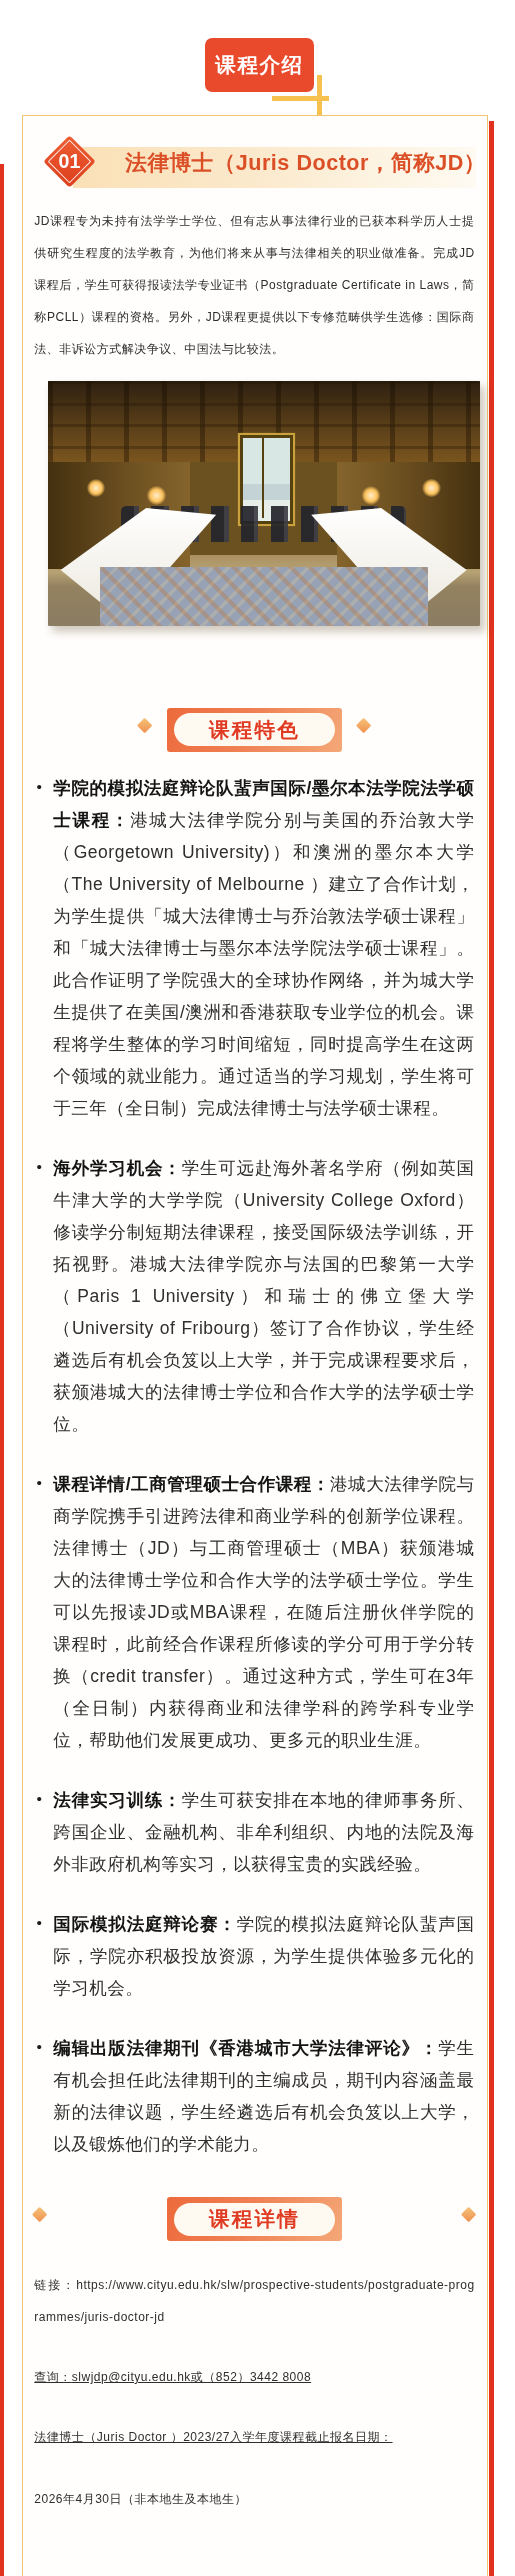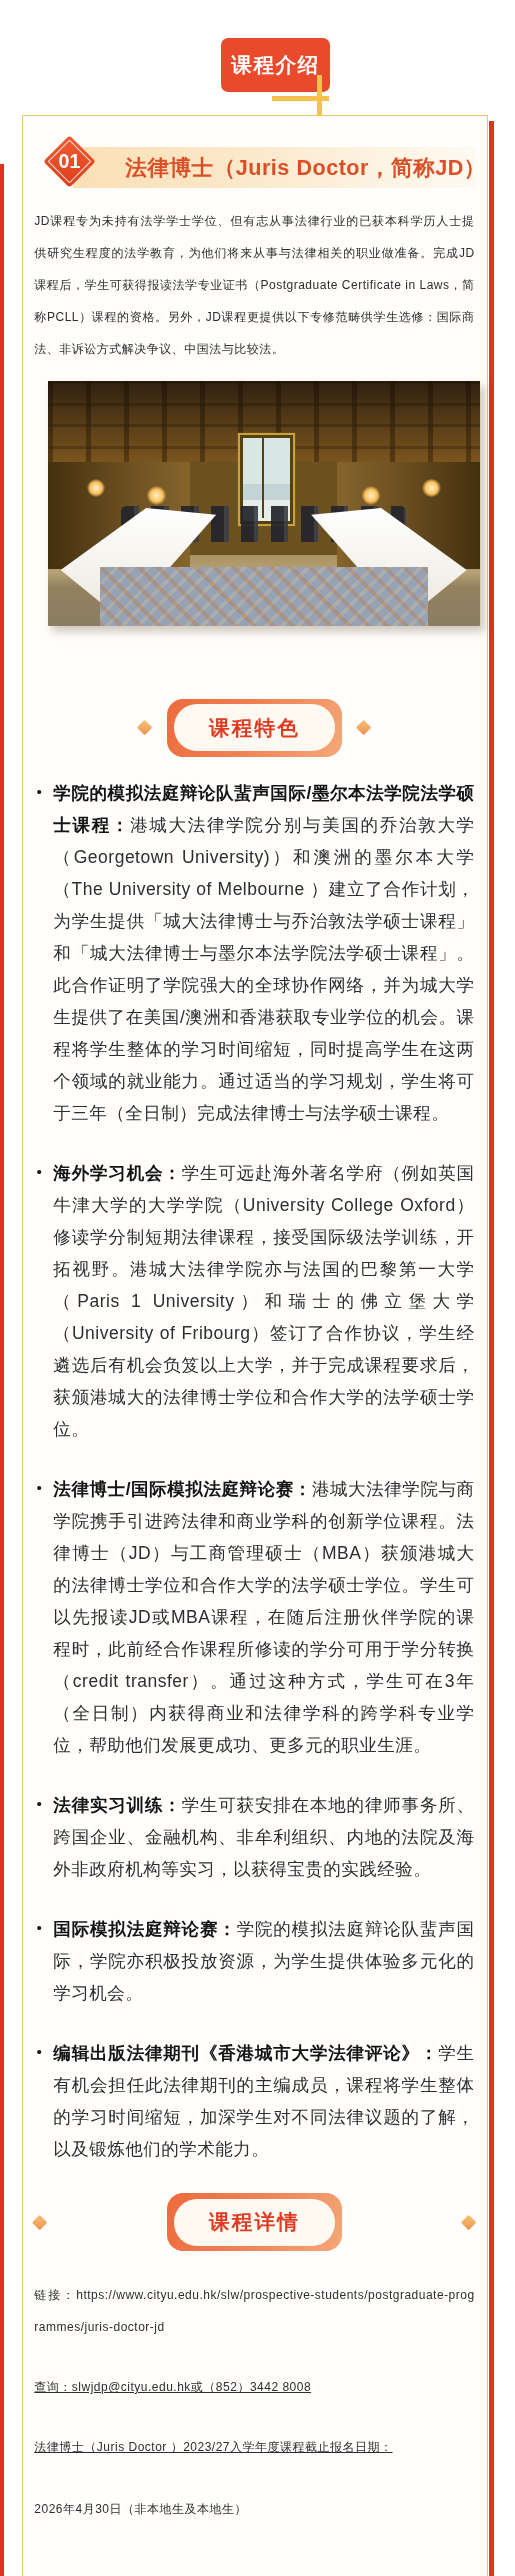--- a/index.html
+++ b/index.html
@@ -1,38 +1,38 @@
 <!DOCTYPE html>
 <html style="font-size:8.2px"><head>
 <meta charset="utf-8">
 <style>
   html,body{margin:0;padding:0;background:#ffffff;}
   body{width:515px;font-family:"Liberation Sans","DejaVu Sans",sans-serif;}
   .page{position:relative;width:515px;height:3347px;overflow:hidden;background:#fff;}
 
   
-  .intro-btn{position:absolute;left:221px;top:38px;width:109px;height:54px;
+  .intro-btn{position:absolute;left:205px;top:38px;width:109px;height:54px;
     background:#e94a2b;border-radius:7.2px;display:flex;align-items:center;justify-content:center;}
   .intro-btn span{color:#fff;font-size:20.6px;font-weight:bold;letter-spacing:1.5px;}
   .cross-h{position:absolute;left:272px;top:96px;width:57px;height:5.2px;background:#f6c14f;}
   .cross-v{position:absolute;left:317px;top:75px;width:5.2px;height:45px;background:#f6c14f;}
 
   
   .left-red{position:absolute;left:0;top:164px;width:4.1px;height:3183px;background:#e0321f;}
 
   
   .card{position:absolute;left:22px;top:115px;width:466px;height:3232px;box-sizing:border-box;
     border:1.5px solid #efc36f;background:#fffefc;padding:24px 12.4px 0 11.3px;}
   .right-red{position:absolute;left:489px;top:121px;width:4.6px;height:3227px;background:#e0321f;}
 
   
   .sec-head{position:relative;height:58px;margin-bottom:7.2px;}
   .sec-banner{position:absolute;left:39px;top:7.2px;right:-1px;min-height:41px;
     background:linear-gradient(90deg,#fae0b6 0%,#fbe9cc 45%,#fdf4e3 78%,#fefaf2 100%);
-    display:flex;align-items:center;}
+    display:flex;}
   .sec-title{color:#db4f27;font-size:21.6px;font-weight:bold;padding-left:52px;line-height:31px;letter-spacing:0.5px;}
   .sec1 .sec-title{white-space:nowrap;}
   .diamond{position:absolute;left:16.5px;top:2.6px;width:37px;height:37px;transform:rotate(45deg);
     background:linear-gradient(135deg,#ee5d33,#dc3e1c);border-radius:3.1px;z-index:2;}
   .diamond::before{content:"";position:absolute;inset:3.1px;border:1px solid rgba(255,255,255,.9);border-radius:1.5px;}
   .diamond b{position:absolute;inset:0;display:flex;align-items:center;justify-content:center;
     transform:rotate(-45deg);color:#fff;font-size:19.6px;font-weight:bold;}
 
   
   .para{font-size:12px;line-height:32px;color:#2e2e2e;text-align:justify;letter-spacing:0.5px;margin:0;}
@@ -41,22 +41,22 @@
     font-size:17.5px;line-height:32px;color:#2e2e2e;text-align:justify;letter-spacing:0.5px;}
   .features li:last-child{margin-bottom:0;}
   .features li .dot{position:absolute;left:2.1px;top:-1px;color:#1c1c1c;font-size:15.5px;}
   .fhead{font-weight:bold;color:#141414;}
 
   
   .badge-row{display:flex;align-items:center;justify-content:center;gap:16.5px;}
   .badge-row.first{margin-top:73px;}
   .badge-row.second{margin-top:28px;justify-content:space-between;}
   .orn{width:11.3px;height:11.3px;transform:rotate(45deg);background:linear-gradient(135deg,#f6c379,#ef9150);border-radius:1.5px;}
-  .badge{width:175px;height:58px;box-sizing:border-box;border-radius:16px;padding:5.7px 6.7px;
-    background:linear-gradient(115deg,#ed6a3c 0%,#ef8053 45%,#f4a878 100%);}
+  .badge{width:175px;height:44px;box-sizing:border-box;border-radius:3px;padding:5.7px 6.7px;
+    background:linear-gradient(115deg,#ed6a3c 0%,#ef8053 45%,#f4a878 100%);margin-top:9px;}
   .badge-in{width:100%;height:100%;background:#fffaf1;border-radius:23px;
     display:flex;align-items:center;justify-content:center;}
   .badge-in span{color:#e03a22;font-size:20.6px;font-weight:bold;letter-spacing:2.1px;}
 
   
   .details{margin-top:28px;}
   .details .para{word-break:break-all;}
   .details .gap{margin-top:28px;text-decoration:underline;}
   .date-line{margin-top:30px;}
 
@@ -143,24 +143,24 @@
         <div class="badge-in">
           <span>课程特色</span>
         </div>
       </div>
       <div class="orn"></div>
     </div>
 
     <ul class="features">
       <li><span class="dot">•</span><b class="fhead">学院的模拟法庭辩论队蜚声国际/墨尔本法学院法学硕士课程：</b><span>港城大法律学院分别与美国的乔治敦大学（Georgetown University)）和澳洲的墨尔本大学（The University of Melbourne ）建立了合作计划，为学生提供「城大法律博士与乔治敦法学硕士课程」和「城大法律博士与墨尔本法学院法学硕士课程」。此合作证明了学院强大的全球协作网络，并为城大学生提供了在美国/澳洲和香港获取专业学位的机会。课程将学生整体的学习时间缩短，同时提高学生在这两个领域的就业能力。通过适当的学习规划，学生将可于三年（全日制）完成法律博士与法学硕士课程。</span></li>
       <li><span class="dot">•</span><b class="fhead">海外学习机会：</b><span>学生可远赴海外著名学府（例如英国牛津大学的大学学院（University College Oxford）修读学分制短期法律课程，接受国际级法学训练，开拓视野。港城大法律学院亦与法国的巴黎第一大学（Paris 1 University）和瑞士的佛立堡大学（University of Fribourg）签订了合作协议，学生经遴选后有机会负笈以上大学，并于完成课程要求后，获颁港城大的法律博士学位和合作大学的法学硕士学位。</span></li>
-      <li><span class="dot">•</span><b class="fhead">法律博士/国际模拟法庭辩论赛：</b><span>港城大法律学院与商学院携手引进跨法律和商业学科的创新学位课程。法律博士（JD）与工商管理硕士（MBA）获颁港城大的法律博士学位和合作大学的法学硕士学位。学生可以先报读JD或MBA课程，在随后注册伙伴学院的课程时，此前经合作课程所修读的学分可用于学分转换（credit transfer）。通过这种方式，学生可在3年（全日制）内获得商业和法律学科的跨学科专业学位，帮助他们发展更成功、更多元的职业生涯。</span></li>
+      <li><span class="dot">•</span><b class="fhead">课程详情/工商管理硕士合作课程：</b><span>港城大法律学院与商学院携手引进跨法律和商业学科的创新学位课程。法律博士（JD）与工商管理硕士（MBA）获颁港城大的法律博士学位和合作大学的法学硕士学位。学生可以先报读JD或MBA课程，在随后注册伙伴学院的课程时，此前经合作课程所修读的学分可用于学分转换（credit transfer）。通过这种方式，学生可在3年（全日制）内获得商业和法律学科的跨学科专业学位，帮助他们发展更成功、更多元的职业生涯。</span></li>
       <li><span class="dot">•</span><b class="fhead">法律实习训练：</b><span>学生可获安排在本地的律师事务所、跨国企业、金融机构、非牟利组织、内地的法院及海外非政府机构等实习，以获得宝贵的实践经验。</span></li>
       <li><span class="dot">•</span><b class="fhead">国际模拟法庭辩论赛：</b><span>学院的模拟法庭辩论队蜚声国际，学院亦积极投放资源，为学生提供体验多元化的学习机会。</span></li>
-      <li><span class="dot">•</span><b class="fhead">编辑出版法律期刊《香港城市大学法律评论》：</b><span>学生有机会担任此法律期刊的主编成员，课程将学生整体的学习时间缩短，加深学生对不同法律议题的了解，以及锻炼他们的学术能力。</span></li>
+      <li><span class="dot">•</span><b class="fhead">编辑出版法律期刊《香港城市大学法律评论》：</b><span>学生有机会担任此法律期刊的主编成员，期刊内容涵盖最新的法律议题，学生经遴选后有机会负笈以上大学，以及锻炼他们的学术能力。</span></li>
     </ul>
 
     <div class="badge-row second">
       <div class="orn"></div>
       <div class="badge">
         <div class="badge-in">
           <span>课程详情</span>
         </div>
       </div>
       <div class="orn"></div>

